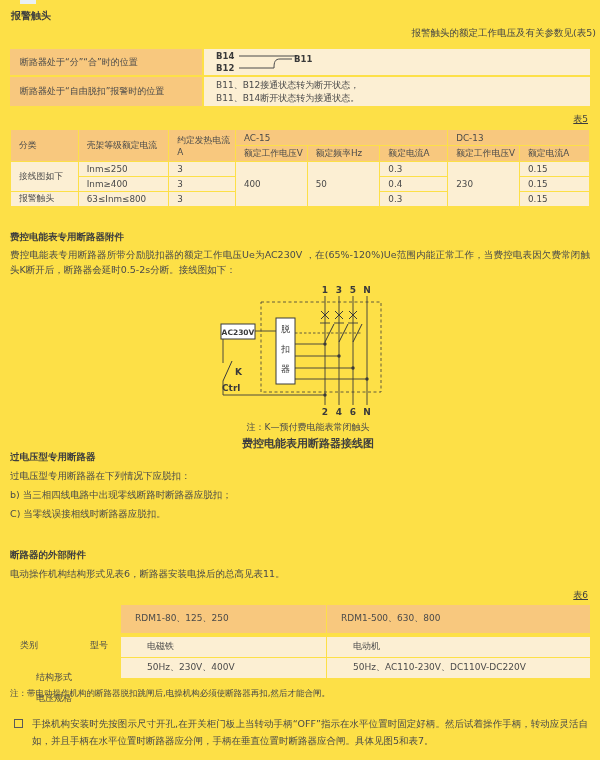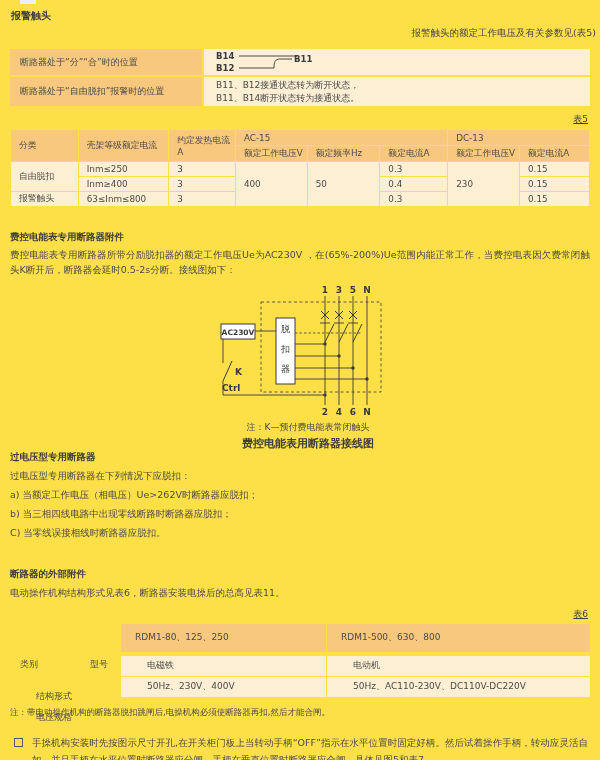--- a/index.html
+++ b/index.html
@@ -124,21 +124,21 @@
       <th colspan="2">DC-13</th>
     </tr>
     <tr>
       <th class="cw4">额定工作电压V</th>
       <th class="cw5">额定频率Hz</th>
       <th class="cw6">额定电流A</th>
       <th class="cw7">额定工作电压V</th>
       <th class="cw8">额定电流A</th>
     </tr>
     <tr>
-      <td rowspan="2">自由脱扣</td>
+      <td rowspan="2">接线图如下</td>
       <td>Inm≤250</td>
       <td>3</td>
       <td rowspan="3">400</td>
       <td rowspan="3">50</td>
       <td>0.3</td>
       <td rowspan="3">230</td>
       <td>0.15</td>
     </tr>
     <tr>
       <td>Inm≥400</td>
@@ -151,21 +151,21 @@
       <td>63≤Inm≤800</td>
       <td>3</td>
       <td>0.3</td>
       <td>0.15</td>
     </tr>
   </tbody>
     </table>
 
   <div class="sec">
     <div class="sec-heading mt24">费控电能表专用断路器附件</div>
-    <div class="sec-para">费控电能表专用断路器所带分励脱扣器的额定工作电压Ue为AC230V ，在(65%-200%)Ue范围内能正常工作，当费控电表因欠费常闭触头K断开后，断路器会延时0.5-2s分断。接线图如下：</div>
+    <div class="sec-para">费控电能表专用断路器所带分励脱扣器的额定工作电压Ue为AC230V ，在(65%-120%)Ue范围内能正常工作，当费控电表因欠费常闭触头K断开后，断路器会延时0.5-2s分断。接线图如下：</div>
   </div>
 
   <div class="diagram-wrap">
     <svg class="circuit" width="240" height="138" viewBox="0 0 240 138">
 
       <text x="137" y="11" font-size="9" font-weight="bold" text-anchor="middle">1</text>
       <text x="151" y="11" font-size="9" font-weight="bold" text-anchor="middle">3</text>
       <text x="165" y="11" font-size="9" font-weight="bold" text-anchor="middle">5</text>
       <text x="179" y="11" font-size="9" font-weight="bold" text-anchor="middle">N</text>
 
@@ -232,21 +232,20 @@
       <text x="165" y="133" font-size="9" font-weight="bold" text-anchor="middle">6</text>
       <text x="179" y="133" font-size="9" font-weight="bold" text-anchor="middle">N</text>
     </svg>
     <div class="diag-note">注：K—预付费电能表常闭触头</div>
     <div class="diag-caption">费控电能表用断路器接线图</div>
   </div>
 
   <div class="sec">
     <div class="sec-heading mt8">过电压型专用断路器</div>
     <div class="list-line">过电压型专用断路器在下列情况下应脱扣：</div>
-    <div class="list-line">a) 当额定工作电压（相电压）Ue&gt;262V时断路器应脱扣；</div>
     <div class="list-line">b) 当三相四线电路中出现零线断路时断路器应脱扣；</div>
     <div class="list-line">C) 当零线误接相线时断路器应脱扣。</div>
   </div>
 
   <div class="sec">
     <div class="sec-heading" style="margin-top:28px">断路器的外部附件</div>
     <div class="list-line">电动操作机构结构形式见表6，断路器安装电操后的总高见表11。</div>
   </div>
 
   <div class="tbl-label t6l">表6</div>

